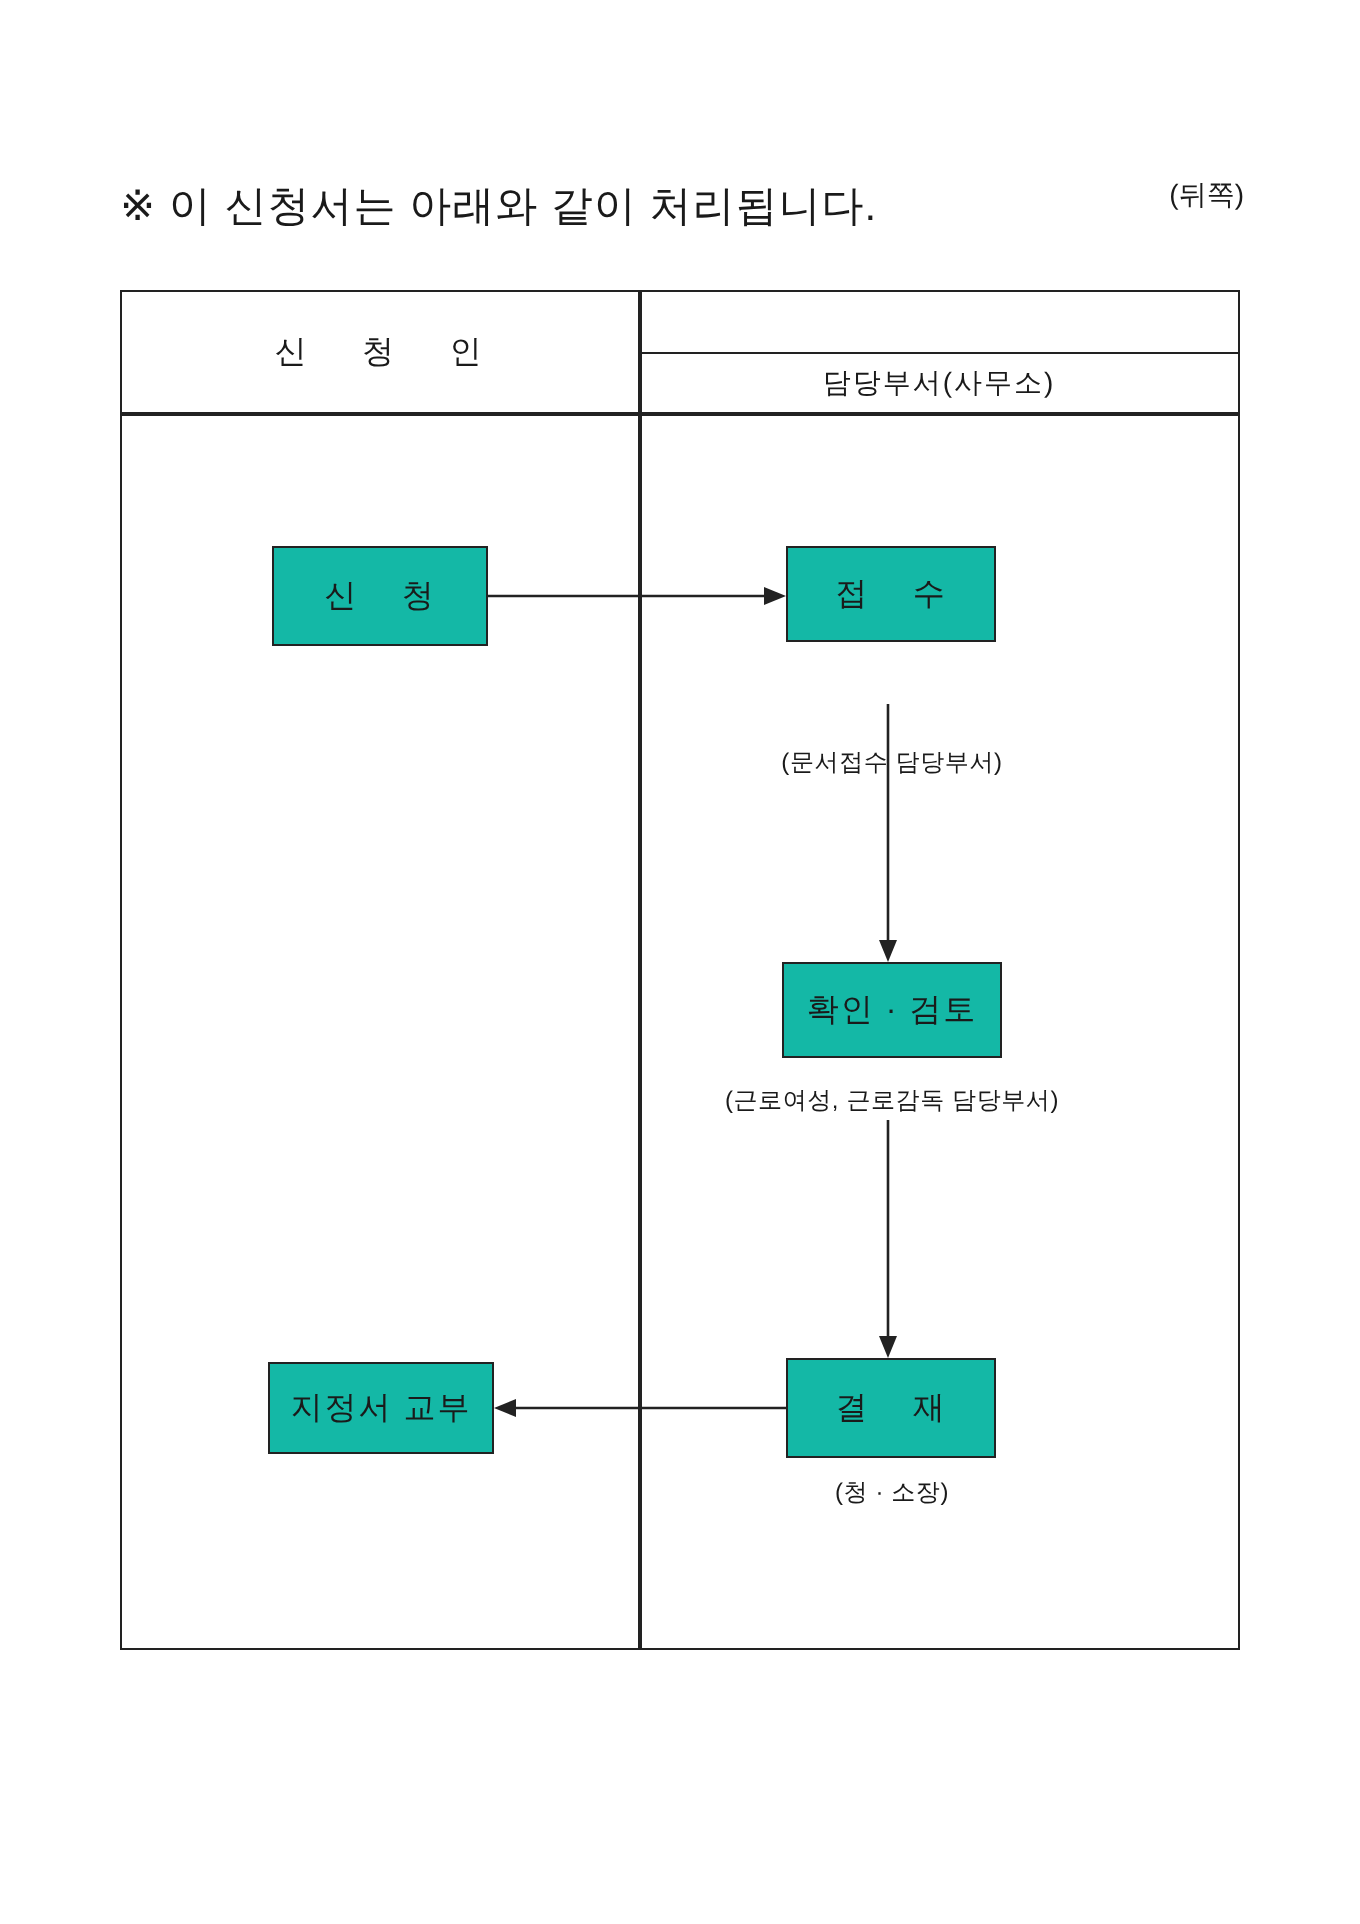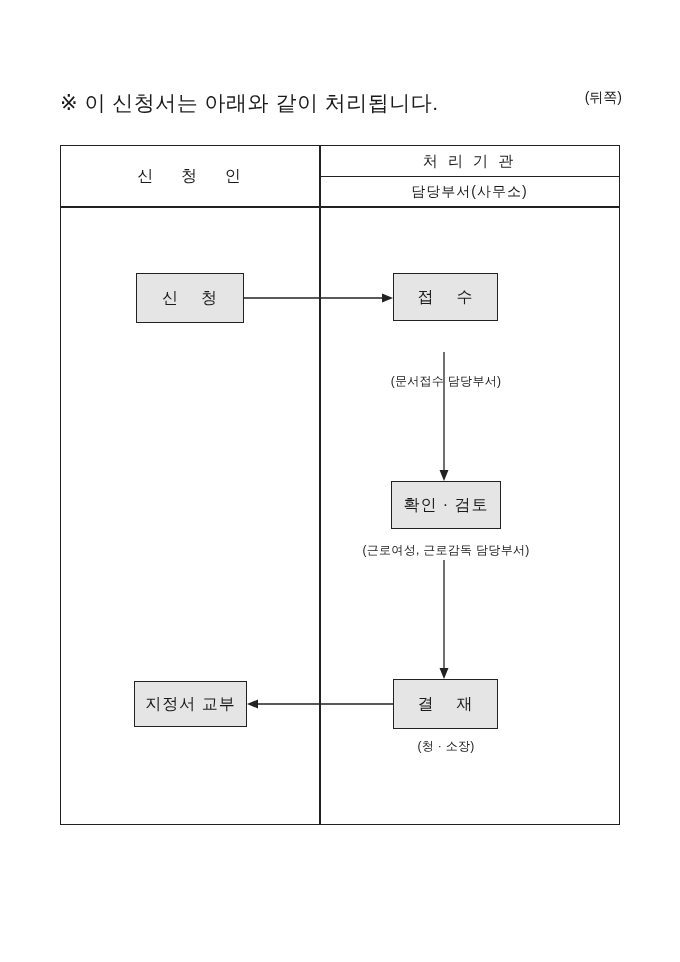--- a/index.html
+++ b/index.html
@@ -47,21 +47,21 @@
   .agency-header {
     left:259px; top:0; right:0; height:30px;
     font-size:15px; letter-spacing:3px;
   }
   .agency-sub-header {
     left:259px; top:31px; right:0; height:29px;
     font-size:14px; letter-spacing:1px;
   }
 
   .flow-box {
-    position:absolute; border:1.4px solid #222; background:#e5e5e5;
+    position:absolute; border:1.4px solid #222; background:#14b8a6;
     display:flex; align-items:center; justify-content:center;
     font-size:16px; letter-spacing:1px;
   }
   .box-apply    { left:75px;  top:127px; width:108px; height:50px; }
   .box-receipt  { left:332px; top:127px; width:105px; height:48px; }
   .box-review   { left:330px; top:335px; width:110px; height:48px; }
   .box-approval { left:332px; top:533px; width:105px; height:50px; }
   .box-issue    { left:73px;  top:535px; width:113px; height:46px; }
 
   .caption {
@@ -78,21 +78,20 @@
 </style>
 </head>
 <body>
 
 <div class="top-note pre">※ 이 신청서는 아래와 같이 처리됩니다.</div>
 <div class="back-label">(뒤쪽)</div>
 
 <div class="flow-table">
 
   <div class="cell applicant-header pre">신    청    인</div>
-  <div class="cell agency-header pre">처 리 기 관</div>
   <div class="cell agency-sub-header pre">담당부서(사무소)</div>
 
   <div class="agency-sub-line"></div>
   <div class="header-bottom-line"></div>
   <div class="col-divider"></div>
 
   <svg class="arrows" viewBox="0 0 560 680" xmlns="http://www.w3.org/2000/svg">
     <g stroke="#222" stroke-width="1.3" fill="#222">
 
       <line x1="183" y1="152" x2="322" y2="152"></line>

